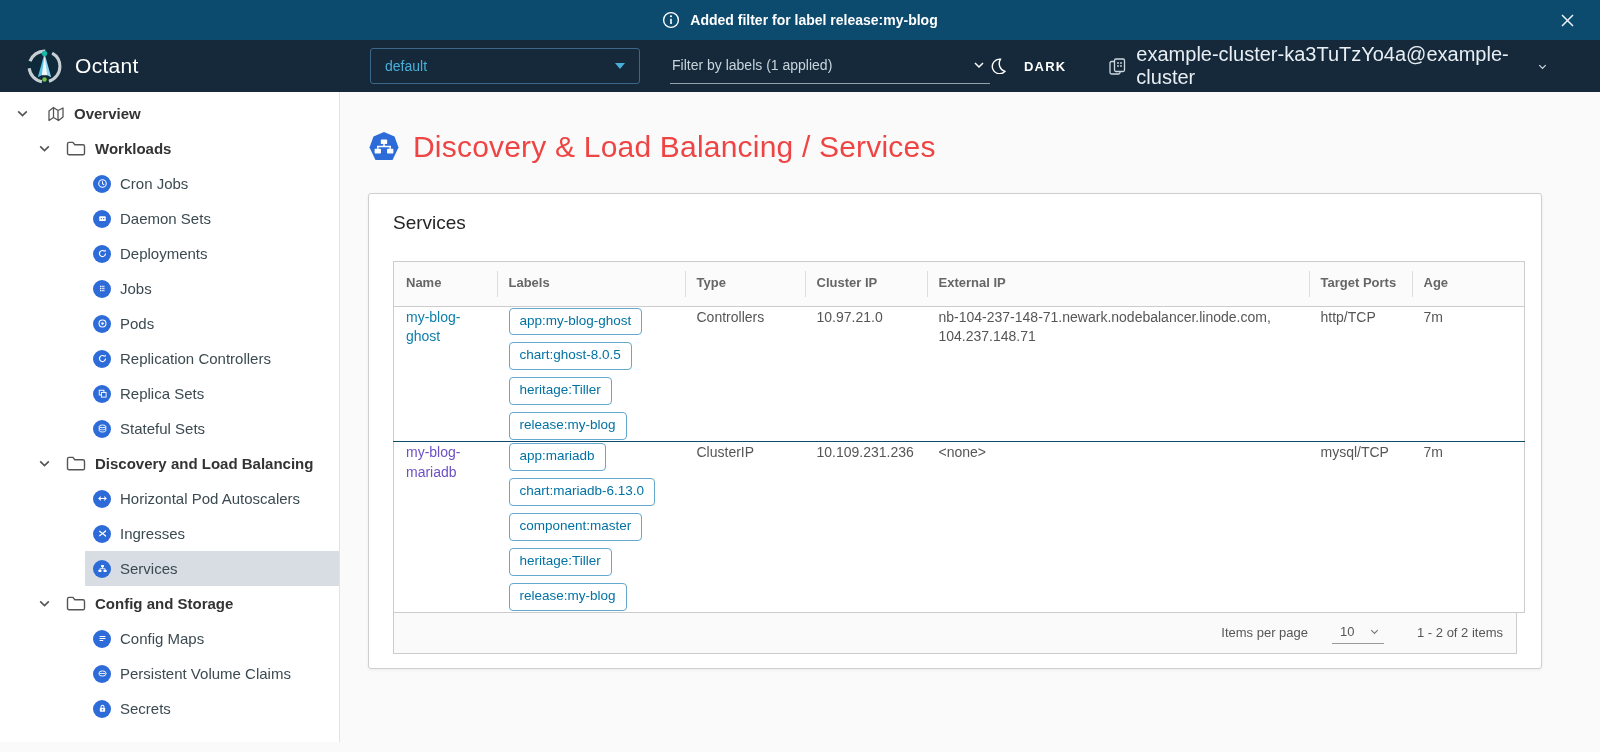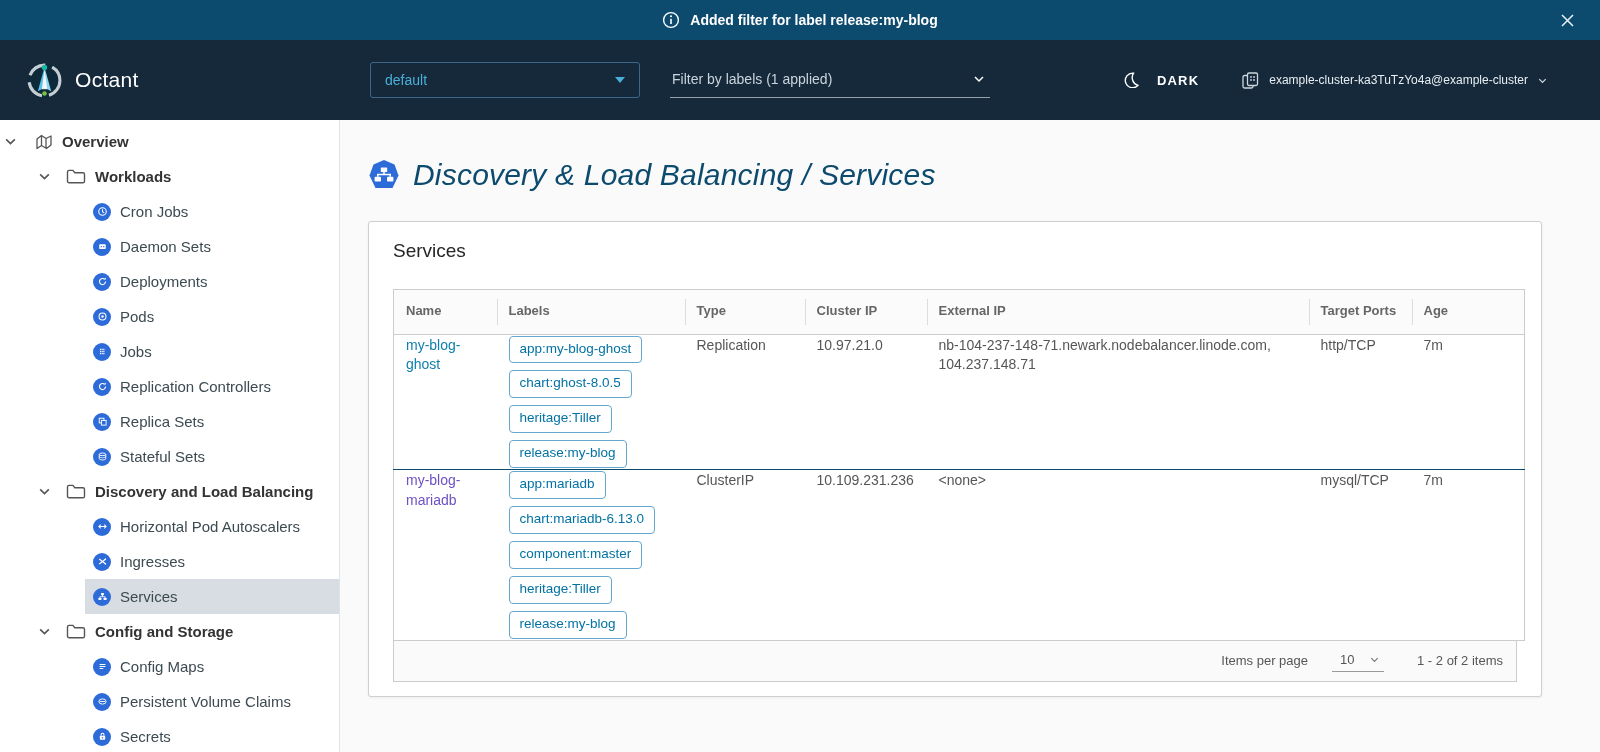--- a/index.html
+++ b/index.html
@@ -7,59 +7,59 @@
   body { font-family:"Liberation Sans", sans-serif; background:#fafafa; }
 
   
   .banner { height:40px; background:#0c4a6e; color:#fff; display:flex; align-items:center;
             justify-content:center; position:relative; font-size:14px; font-weight:600; }
   .banner-inner { display:flex; align-items:center; gap:10px; }
   .banner-close { position:absolute; right:24px; top:0; height:40px; display:flex; align-items:center;
                   cursor:pointer; }
 
   
-  .app-header { height:80px; background:#15293a; display:flex; align-items:center; }
+  .app-header { height:52px; background:#15293a; display:flex; align-items:center; }
   .brand { display:flex; align-items:center; gap:12px; padding-left:26px; width:342px; flex:none; }
   .brand-name { color:#fff; font-size:21px; letter-spacing:.3px; }
   .ns-select { width:270px; height:36px; border:1px solid #3a678a; border-radius:3px; display:flex;
                align-items:center; justify-content:space-between; padding:0 14px; color:#49afd9;
                font-size:14px; margin-left:28px; flex:none; cursor:pointer; }
   .ns-caret { width:0; height:0; border-left:5px solid transparent; border-right:5px solid transparent;
               border-top:6px solid #49afd9; }
   .label-filter { margin-left:30px; width:320px; height:36px; border-bottom:1px solid #93a1ab;
                   display:flex; align-items:center; justify-content:space-between; color:#c9d4dc;
                   font-size:14px; padding:0 4px 2px 2px; flex:none; cursor:pointer; }
   .theme-toggle { margin-left:auto; display:flex; align-items:center; gap:18px; color:#fff;
                   font-size:13px; font-weight:700; letter-spacing:1.2px; cursor:pointer; }
   .cluster-select { margin-left:42px; margin-right:52px; display:flex; align-items:center; gap:9px;
-                    color:#e8eef3; font-size:12px; cursor:pointer; }
+                    color:#e8eef3; font-size:20px; cursor:pointer; }
 
   
   .layout { display:flex; height:650px; }
   .sidebar { width:340px; flex:none; background:#fff; border-right:1px solid #e0e4e7; padding-top:4px;
              overflow:hidden; }
   .nav-row { height:35px; display:flex; align-items:center; font-size:15px; color:#333; cursor:pointer; }
   .nav-row .caret { flex:none; display:flex; }
-  .nav-l0 { padding-left:4px; font-weight:600; }
+  .nav-l0 { padding-left:16px; font-weight:600; }
   .nav-l0 .caret { margin-right:17px; }
   .nav-l0 .tree-ico { margin-right:8px; display:flex; }
   .nav-l1 { padding-left:38px; font-weight:600; }
   .nav-l1 .caret { margin-right:15px; }
   .nav-l1 .tree-ico { margin-right:9px; display:flex; }
   .nav-l2 { margin-left:85px; padding-left:8px; height:35px; font-weight:400; color:#3c4a51; }
   .nav-l2 .res-ico { margin-right:9px; display:flex; }
   .nav-l2.selected { background:#d7dde2; }
 
   .res-circle { width:18px; height:18px; border-radius:50%; background:#2d6bd9; display:flex;
                 align-items:center; justify-content:center; }
 
   
   .main { flex:1; padding:38px 58px 0 28px; overflow:hidden; }
   .page-title { display:flex; align-items:center; gap:13px; }
-  .page-title h1 { font-size:30px; font-weight:400; color:#0c4a6e; letter-spacing:.2px;font-style:italic; }
+  .page-title h1 { font-size:30px; font-weight:400; color:#ef4444; letter-spacing:.2px; }
 
   .card { margin-top:29px; background:#fff; border:1px solid #cfcfcf; border-radius:3px;
           box-shadow:0 1px 3px rgba(0,0,0,.06); padding:18px 24px 14px; }
   .card-title { font-size:19px; font-weight:400; color:#262626; margin-bottom:27px; }
 
   table.dg { width:100%; border-collapse:collapse; table-layout:fixed; font-size:14px; color:#565656;
              border:1px solid #ccc; }
   table.dg th { text-align:left; font-size:13px; font-weight:700; color:#666; background:#fbfbfb;
                 padding:12px 12px 14px; vertical-align:top; border-bottom:1px solid #ccc; position:relative;
                 line-height:1.35; }
@@ -229,37 +229,37 @@
             </svg>
       </span>
         </span>
       <span>Deployments</span>
     </div>
 
     <div class="nav-row nav-l2">
       <span class="res-ico">
           <span class="res-circle">
         <svg width="13" height="13" viewBox="0 0 18 18">
+              <path d="M5.5 6h7M5.5 9h7M5.5 12h7" stroke="#fff" stroke-width="1.8" stroke-dasharray="2 1.2"></path>
+            </svg>
+      </span>
+        </span>
+      <span>Jobs</span>
+    </div>
+
+    <div class="nav-row nav-l2">
+      <span class="res-ico">
+          <span class="res-circle">
+        <svg width="13" height="13" viewBox="0 0 18 18">
               <circle cx="9" cy="9" r="4.8" fill="none" stroke="#fff" stroke-width="1.5"></circle>
               <circle cx="9" cy="9" r="1.7" fill="#fff"></circle>
             </svg>
       </span>
         </span>
       <span>Pods</span>
-    </div>
-
-    <div class="nav-row nav-l2">
-      <span class="res-ico">
-          <span class="res-circle">
-        <svg width="13" height="13" viewBox="0 0 18 18">
-              <path d="M5.5 6h7M5.5 9h7M5.5 12h7" stroke="#fff" stroke-width="1.8" stroke-dasharray="2 1.2"></path>
-            </svg>
-      </span>
-        </span>
-      <span>Jobs</span>
     </div>
 
     <div class="nav-row nav-l2">
       <span class="res-ico">
           <span class="res-circle">
         <svg width="13" height="13" viewBox="0 0 18 18">
               <path d="M13.2 9a4.2 4.2 0 1 1-1.4-3.1" fill="none" stroke="#fff" stroke-width="1.6"></path>
               <path d="M13.4 3.4l.3 3-3-.3z" fill="#fff"></path>
             </svg>
       </span>
@@ -440,21 +440,21 @@
               <a class="res-link" href="#">my-blog-ghost</a>
             </td>
             <td>
               <div class="badges">
                 <span class="badge">app:my-blog-ghost</span>
                 <span class="badge">chart:ghost-8.0.5</span>
                 <span class="badge">heritage:Tiller</span>
                 <span class="badge">release:my-blog</span>
               </div>
             </td>
-            <td>Replication</td>
+            <td>Controllers</td>
             <td>10.97.21.0</td>
             <td>nb-104-237-148-71.newark.nodebalancer.linode.com, 104.237.148.71</td>
             <td>http/TCP</td>
             <td>7m</td>
           </tr>
           <tr class="row2">
             <td>
               <a class="res-link visited" href="#">my-blog-mariadb</a>
             </td>
             <td>

